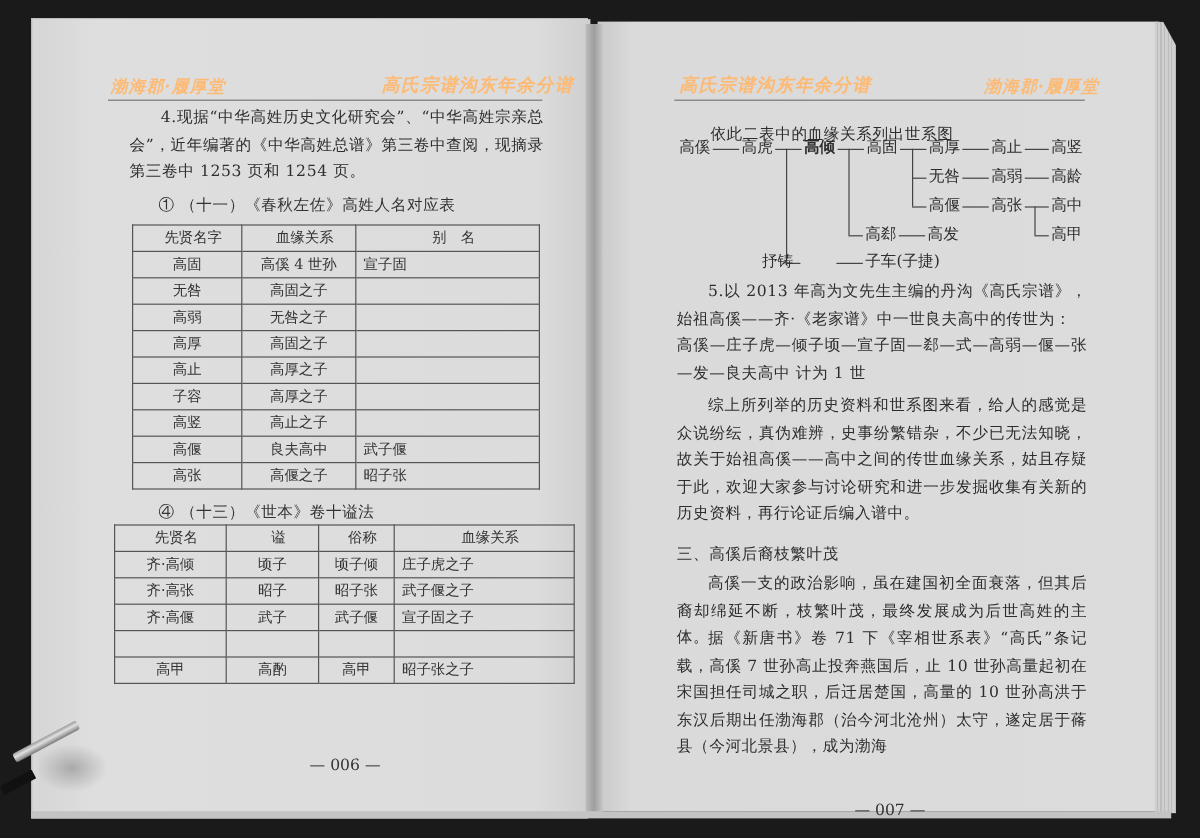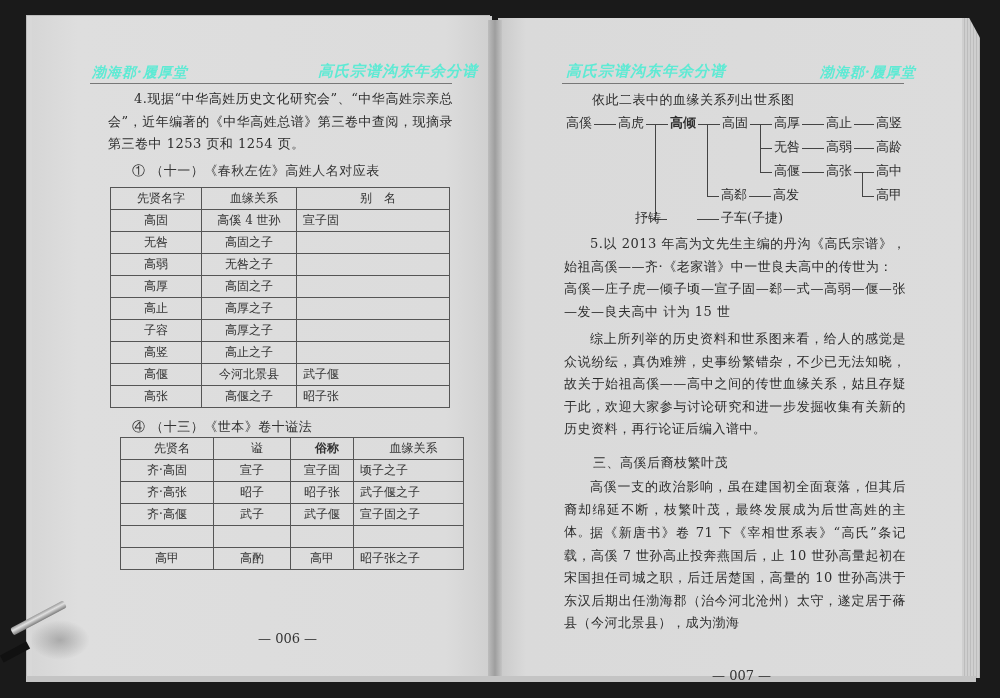--- a/index.html
+++ b/index.html
@@ -26,21 +26,21 @@
     position: absolute; left: 962px; top: 18px; width: 18px; height: 660px;
     background: repeating-linear-gradient(90deg,#cfcfcf 0 2px,#bcbcbc 2px 3px);
     clip-path: polygon(0 0, 40% 0, 100% 3%, 100% 100%, 0 100%);
   }
   .bottom-stack {
     position: absolute; left: 26px; top: 676px; width: 950px; height: 6px;
     background: #c4c4c4;
   }
   .running-head {
     position: absolute; font-size: 14px; font-weight: bold; font-style: italic;
-    color: #5eead4; letter-spacing: 1px;
+    color: #fdba74; letter-spacing: 1px;
   }
   .head-rule { position: absolute; height: 1px; background: #777; }
   .para {
     position: absolute; font-size: 13px; line-height: 22.5px; color: #2d2d2d;
     text-align: justify; letter-spacing: 0.5px;
   }
   .indent { text-indent: 2em; }
   table.genealogy {
     position: absolute; border-collapse: collapse; font-size: 12px; color: #333;
   }
@@ -124,46 +124,46 @@
         <td class="c">高厚之子</td>
         <td class="l"></td>
       </tr>
   <tr>
         <td class="c">高竖</td>
         <td class="c">高止之子</td>
         <td class="l"></td>
       </tr>
   <tr>
         <td class="c">高偃</td>
-        <td class="c">今河北景县</td>
+        <td class="c">良夫高中</td>
         <td class="l">武子偃</td>
       </tr>
   <tr>
         <td class="c">高张</td>
         <td class="c">高偃之子</td>
         <td class="l">昭子张</td>
       </tr>
 </tbody>
   </table>
 
 <div class="caption" style="left:132px; top:418px;">④ （十三）《世本》卷十谥法</div>
 
-<table class="genealogy" style="left:120px; top:437px; width:344px;">
+<table class="genealogy" style="left:95px; top:437px; width:384px;">
   <tbody>
       <tr>
     <th style="width:70px;">先贤名</th>
     <th style="width:54px;">谥</th>
-    <th style="width:40px;font-weight:bold;">俗称</th>
+    <th style="width:40px;">俗称</th>
     <th>血缘关系</th>
   </tr>
   <tr>
-        <td class="c">齐·高固</td>
-        <td class="c">宣子</td>
-        <td class="c">宣子固</td>
-        <td class="l">顷子之子</td>
+        <td class="c">齐·高倾</td>
+        <td class="c">顷子</td>
+        <td class="c">顷子倾</td>
+        <td class="l">庄子虎之子</td>
       </tr>
   <tr>
         <td class="c">齐·高张</td>
         <td class="c">昭子</td>
         <td class="c">昭子张</td>
         <td class="l">武子偃之子</td>
       </tr>
   <tr>
         <td class="c">齐·高偃</td>
         <td class="c">武子</td>
@@ -184,21 +184,21 @@
       </tr>
 </tbody>
   </table>
 
 <div class="page-num" style="left:258px; top:631px;">— 006 —</div>
 
 <div class="running-head" style="left:566px; top:62px; font-size:15px;">高氏宗谱沟东年余分谱</div>
 <div class="running-head" style="left:820px; top:64px;">渤海郡·履厚堂</div>
 <div class="head-rule" style="left:562px; top:83px; width:342px;"></div>
 
-<div class="para" style="left:592px; top:89px;">依此二表中的血缘关系列出世系图</div>
+<div class="para" style="left:592px; top:102px;font-family:Liberation Mono, monospace;">依此二表中的血缘关系列出世系图</div>
 
 <div>
 
   <div class="tree-node" style="left:566px; top:114px;">高傒</div>
   <div class="tree-line" style="left:594px; top:124px; width:22px; height:1px;"></div>
   <div class="tree-node" style="left:618px; top:114px;">高虎</div>
   <div class="tree-line" style="left:646px; top:124px; width:22px; height:1px;"></div>
   <div class="tree-node" style="left:670px; top:114px;font-weight:bold;">高倾</div>
   <div class="tree-line" style="left:698px; top:124px; width:22px; height:1px;"></div>
   <div class="tree-node" style="left:722px; top:114px;">高固</div>
@@ -236,23 +236,23 @@
   <div class="tree-line" style="left:749px; top:196px; width:22px; height:1px;"></div>
   <div class="tree-node" style="left:773px; top:186px;">高发</div>
 
   <div class="tree-line" style="left:655px; top:219px; width:12px; height:1px;"></div>
   <div class="tree-node" style="left:635px; top:209px;text-align:center;">抒铸</div>
   <div class="tree-line" style="left:697px; top:219px; width:22px; height:1px;"></div>
   <div class="tree-node" style="left:721px; top:209px;">子车(子捷)</div>
 </div>
 
 <div class="para indent" style="left:564px; top:233px; width:342px;">5.以 2013 年高为文先生主编的丹沟《高氏宗谱》，始祖高傒——齐·《老家谱》中一世良夫高中的传世为：</div>
-<div class="para" style="left:564px; top:278px; width:342px;">高傒—庄子虎—倾子顷—宣子固—郄—式—高弱—偃—张—发—良夫高中 计为 15 世</div>
+<div class="para" style="left:564px; top:278px; width:342px;">高傒—庄子虎—倾子顷—宣子固—郄—式—高弱—偃—张—发—良夫高中 计为 1 世</div>
 <div class="para indent" style="left:564px; top:328px; width:342px;">综上所列举的历史资料和世系图来看，给人的感觉是众说纷纭，真伪难辨，史事纷繁错杂，不少已无法知晓，故关于始祖高傒——高中之间的传世血缘关系，姑且存疑于此，欢迎大家参与讨论研究和进一步发掘收集有关新的历史资料，再行论证后编入谱中。</div>
-<div class="para" style="left:564px; top:452px;margin-left:29px;">三、高傒后裔枝繁叶茂</div>
+<div class="para" style="left:564px; top:452px;">三、高傒后裔枝繁叶茂</div>
 <div class="para indent" style="left:564px; top:476px; width:342px;">高傒一支的政治影响，虽在建国初全面衰落，但其后裔却绵延不断，枝繁叶茂，最终发展成为后世高姓的主体。</div>
 <div class="para indent" style="left:564px; top:522px; width:342px;">据《新唐书》卷 71 下《宰相世系表》“高氏”条记载，高傒 7 世孙高止投奔燕国后，止 10 世孙高量起初在宋国担任司城之职，后迁居楚国，高量的 10 世孙高洪于东汉后期出任渤海郡（治今河北沧州）太守，遂定居于蓨县（今河北景县），成为渤海</div>
 
 <div class="page-num" style="left:712px; top:632px;margin-top:36px;">— 007 —</div>
 
 <div class="pen-shadow"></div>
 <div class="pen-body"></div>
 <div class="pen"></div>
 
 </body></html>

